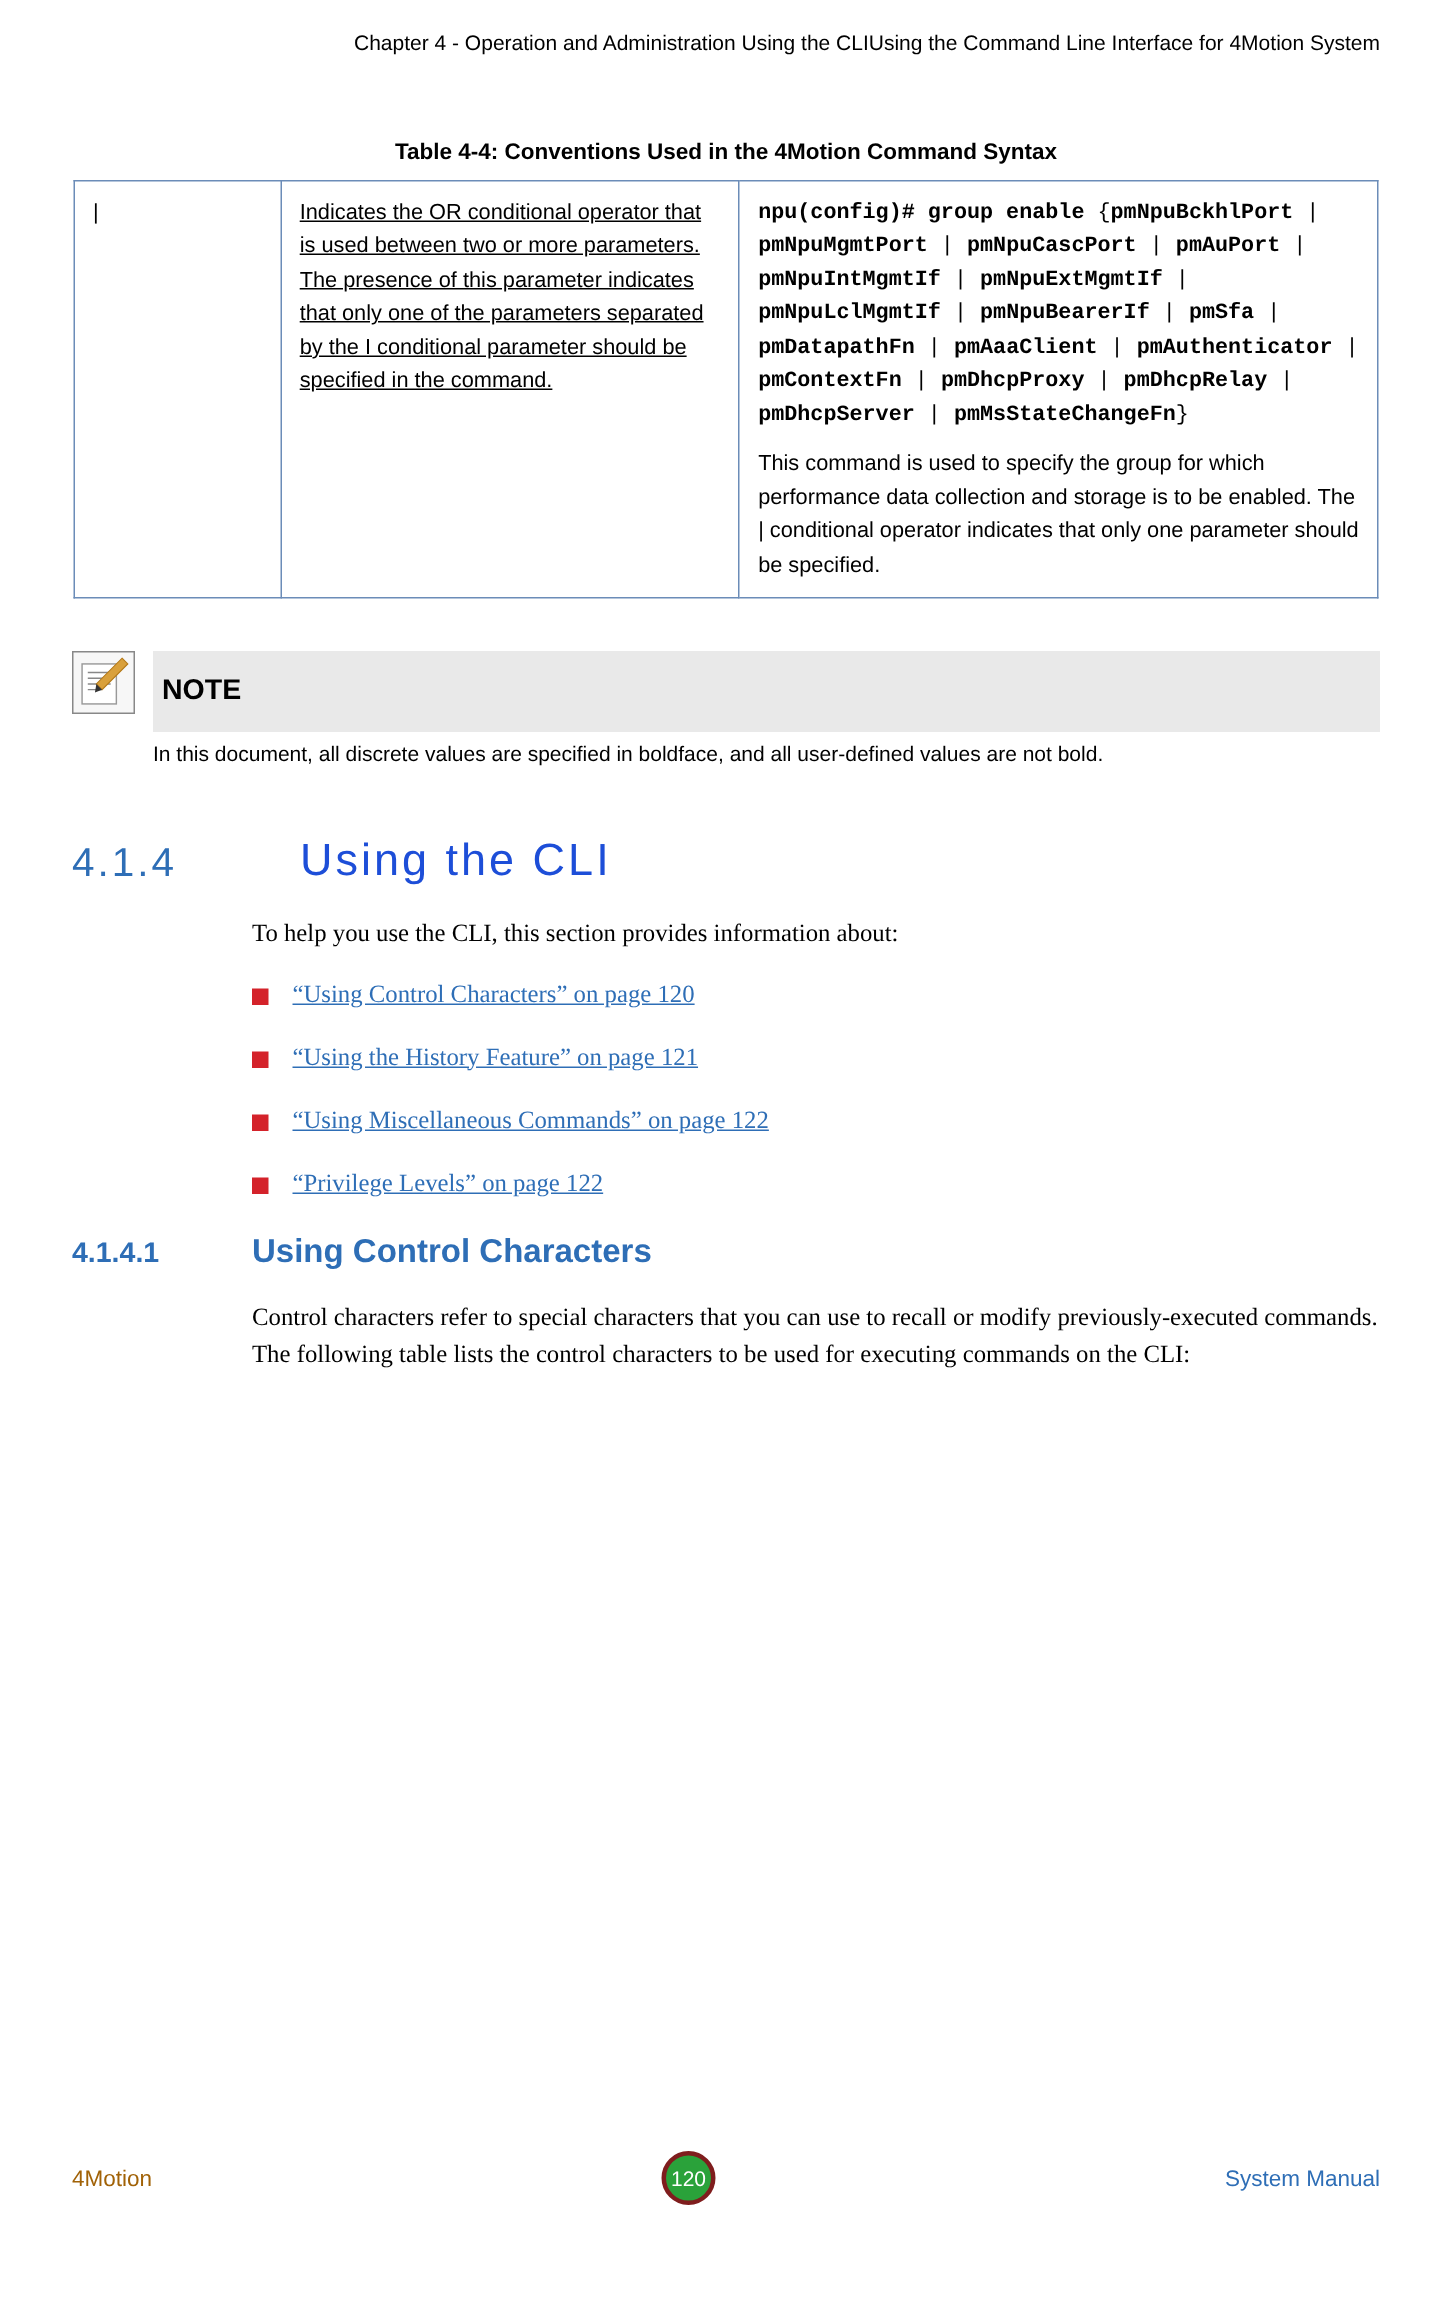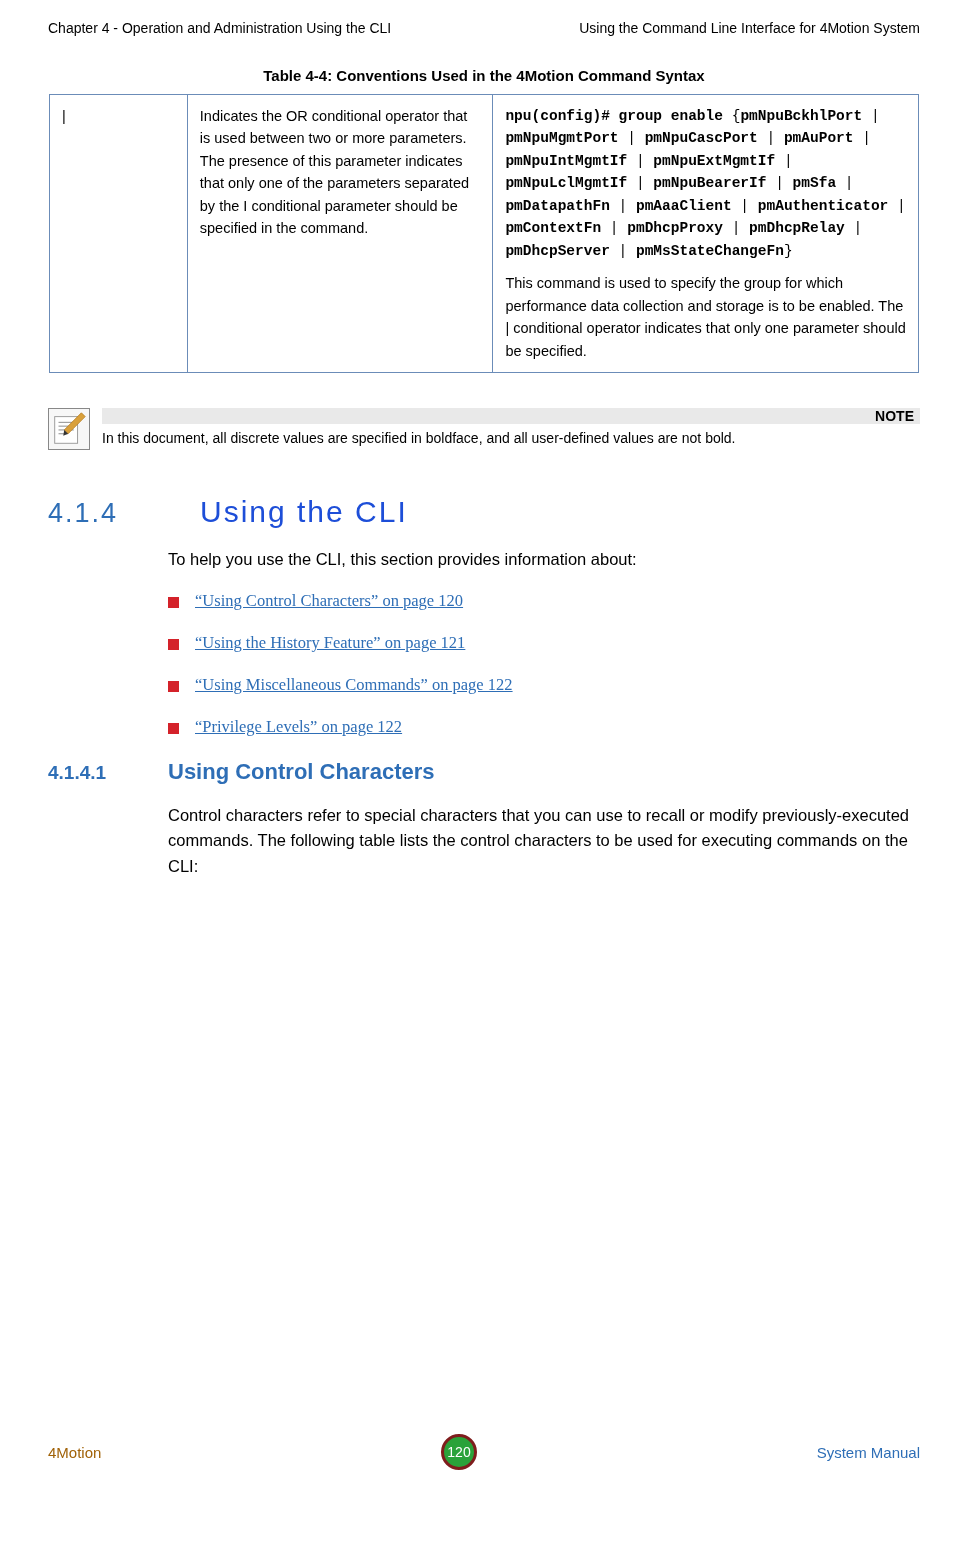--- a/index.html
+++ b/index.html
@@ -1,37 +1,37 @@
 <!DOCTYPE html>
 <html><head>
 <meta charset="utf-8">
 <style>
 * { box-sizing: border-box; margin: 0; padding: 0; }
 body { font-family: Arial, Helvetica, sans-serif; font-size: 15px; color: #000; background: #fff; width: 968px; margin: 0 auto; }
 .page { padding: 20px 48px 30px 48px; min-height: 1500px; display: flex; flex-direction: column; }
-.header-row { display: flex; justify-content: space-between; font-size: 14px; color: #000; margin-bottom: 31px; }
+.header-row { display: flex; justify-content: flex-end; font-size: 14px; color: #000; margin-bottom: 57px; }
 .table-title { text-align: center; font-weight: bold; font-size: 15px; margin-bottom: 10px; }
 table.syntax { border-collapse: collapse; width: 870px; margin: 0 auto 20px auto; }
 table.syntax td { border: 1px solid #6b8cb8; padding: 10px 12px; vertical-align: top; font-size: 14.5px; line-height: 1.55; }
 table.syntax td.col1 { width: 138px; }
-table.syntax td.col2 { width: 306px; }
+table.syntax td.col2 { width: 306px; text-decoration: underline; }
 table.syntax td.col3 { width: 426px; }
 .code { font-family: "Courier New", Courier, monospace; font-weight: bold; }
 .code-plain { font-family: "Courier New", Courier, monospace; font-weight: normal; }
 .note-block { display: flex; align-items: flex-start; margin: 15px 0 35px 0; }
 .note-icon { width: 42px; margin-right: 12px; }
 .note-icon-box { border: 1px solid #888; width: 42px; height: 42px; position: relative; background: #f7f7f7; }
 .note-icon-box svg { width: 100%; height: 100%; }
 .note-content { flex: 1; }
-.note-header { background: #e9e9e9; font-weight: bold; font-size: 14px; padding: 0 6px; margin-bottom: 5px; text-align: right; }
+.note-header { background: #e9e9e9; font-weight: bold; font-size: 19px; padding: 16px 6px; margin-bottom: 5px; }
 .note-body { font-size: 14px; line-height: 1.35; }
 .section-row { display: flex; align-items: flex-end; margin-top: 10px; gap: 32px; }
 .section-num { color: #2e6eb6; font-size: 27px; letter-spacing: 2px; font-family: Arial, sans-serif; width: 120px; }
 .section-title { color: #1d4ed8; font-size: 30px; letter-spacing: 2px; font-family: Liberation Sans, sans-serif; }
-.body-para { font-family: Liberation Sans, sans-serif; font-size: 16.5px; margin: 18px 0 18px 120px; line-height: 1.55; }
+.body-para { font-family: Liberation Serif, serif; font-size: 16.5px; margin: 18px 0 18px 120px; line-height: 1.55; }
 ul.bullets { list-style: none; margin-left: 120px; }
 ul.bullets li { display: flex; align-items: flex-start; margin-bottom: 22px; }
 .sq-bullet { width: 11px; height: 11px; background: #d4222a; margin-right: 16px; margin-top: 6px; flex-shrink: 0; }
 .link-text { color: #2e6eb6; font-family: Georgia, "Times New Roman", serif; font-size: 16.5px; }
 .subsection-row { display: flex; align-items: baseline; }
 .subsection-num { color: #2e6eb6; font-size: 19px; font-weight: bold; width: 120px; }
 .subsection-title { color: #2e6eb6; font-size: 22px; font-weight: bold; }
 .footer-spacer { flex: 1; }
 .footer-row { display: flex; align-items: center; justify-content: space-between; margin-top: 80px; }
 .footer-left { color: #a16207; font-size: 15px; }

